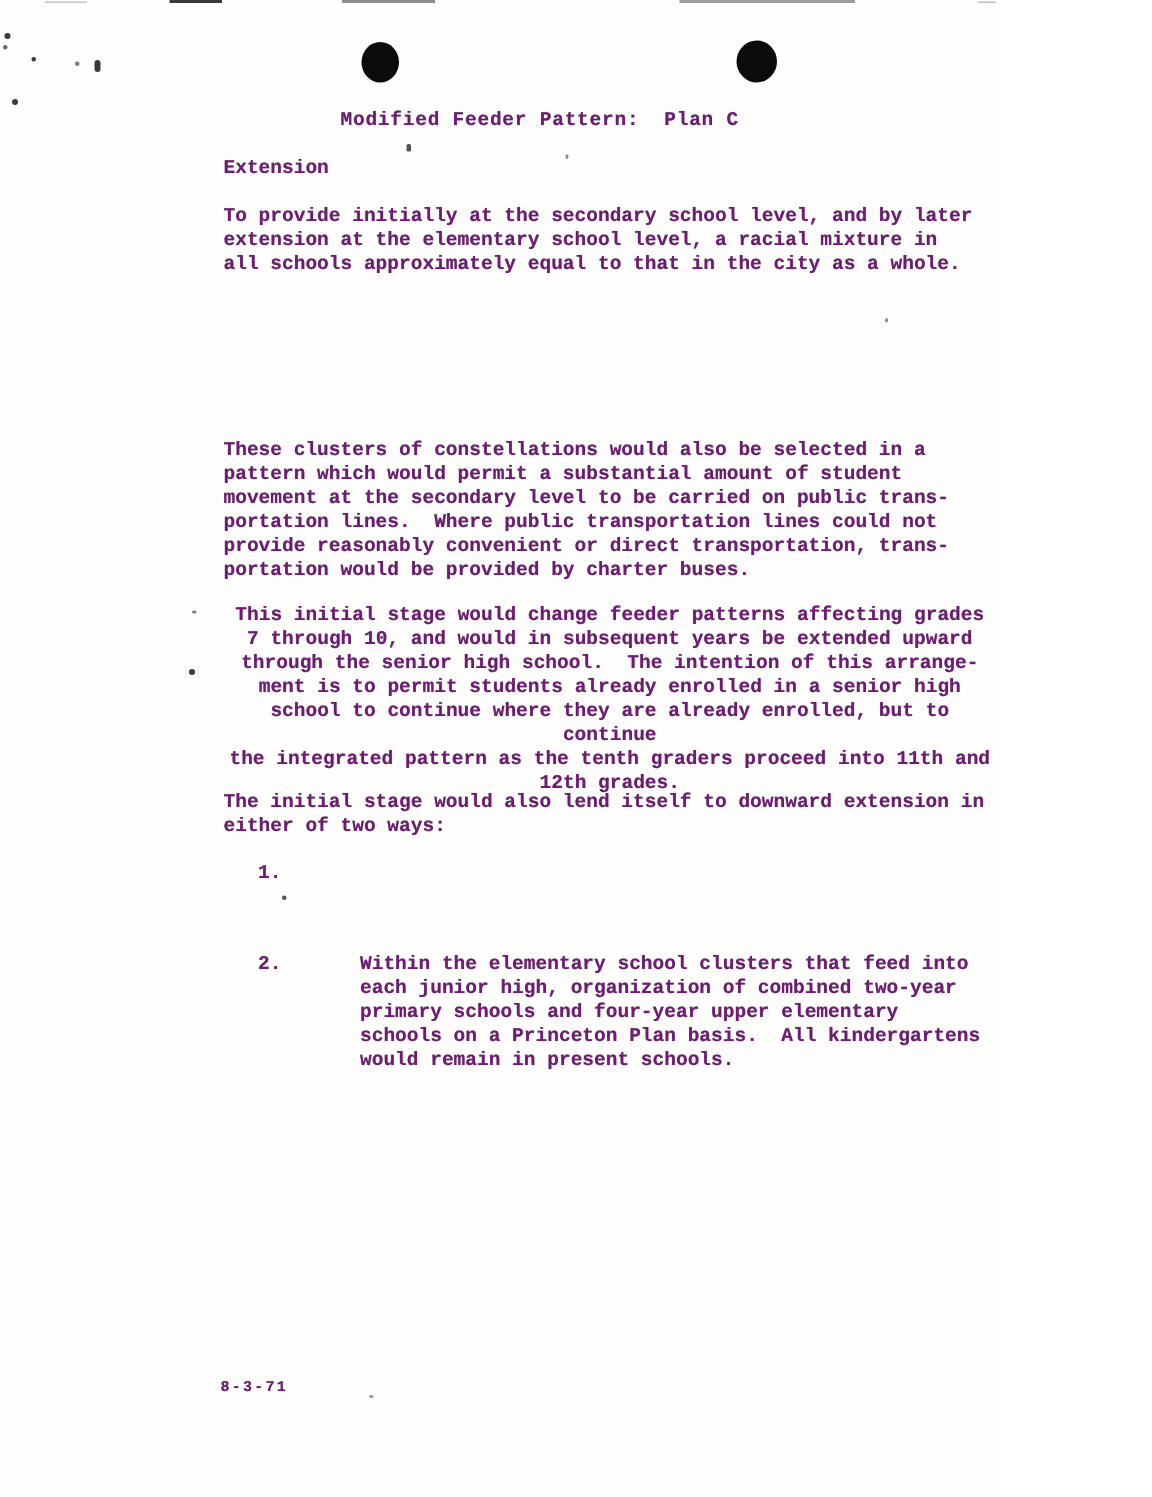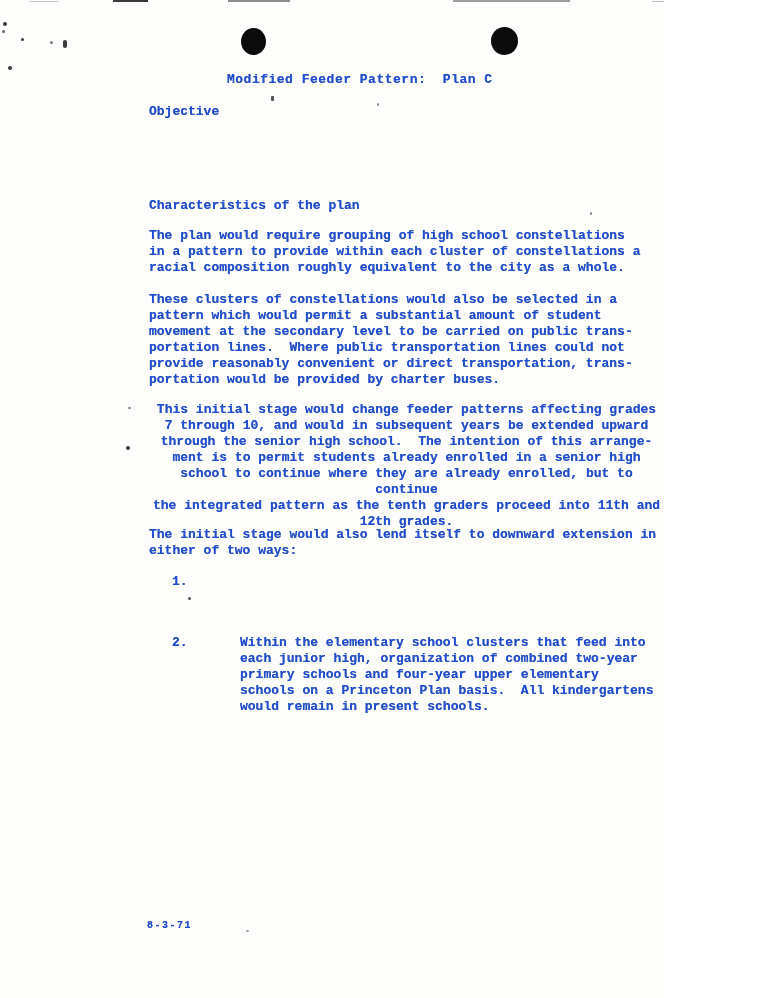--- a/index.html
+++ b/index.html
@@ -8,21 +8,21 @@
     background: #ffffff;
   }
   .page {
     position: relative;
     width: 664px;
     height: 998px;
     background: #fdfdfc;
     overflow: hidden;
     font-family: "Liberation Mono", "DejaVu Sans Mono", monospace;
     font-weight: bold;
-    color: #1d4ed8;
+    color: #701a75;
   }
   .tblock {
     position: absolute;
     font-size: 13px;
     line-height: 16px;
     white-space: pre-wrap;
     text-shadow: 0 0 0.5px rgba(20,20,20,0.55);
   }
   .title {
     letter-spacing: 0.5px;
@@ -72,28 +72,27 @@
   <div class="speck" style="left:590px; top:212px; width:2px; height:3px; background:#8a8a8a;"></div>
   <div class="speck" style="left:128px; top:407px; width:3px; height:2px; background:#7a7a7a;"></div>
   <div class="speck" style="left:126px; top:446px; width:4px; height:4px;"></div>
   <div class="speck" style="left:188px; top:597px; width:3px; height:3px; background:#555;"></div>
   <div class="speck" style="left:713px; top:952px; width:4px; height:4px;"></div>
   <div class="speck" style="left:705px; top:959px; width:3px; height:3px; background:#6a6a6a;"></div>
   <div class="speck" style="left:246px; top:930px; width:3px; height:2px; background:#9a9a9a;"></div>
 
   <div class="tblock title" style="left:227px; top:72px;">Modified Feeder Pattern:  Plan C</div>
 
-  <div class="tblock" style="left:149px; top:104px;">Objective</div>
+  <div class="tblock" style="left:149px; top:104px;">Extension</div>
+
+  <div class="tblock" style="left:149px; top:136px;">To provide initially at the secondary school level, and by later
+extension at the elementary school level, a racial mixture in
+all schools approximately equal to that in the city as a whole.</div>
 
 
-  <div class="tblock" style="left:149px; top:198px;">Characteristics of the plan</div>
-
-  <div class="tblock" style="left:149px; top:228px;">The plan would require grouping of high school constellations
-in a pattern to provide within each cluster of constellations a
-racial composition roughly equivalent to the city as a whole.</div>
 
   <div class="tblock" style="left:149px; top:292px;">These clusters of constellations would also be selected in a
 pattern which would permit a substantial amount of student
 movement at the secondary level to be carried on public trans-
 portation lines.  Where public transportation lines could not
 provide reasonably convenient or direct transportation, trans-
 portation would be provided by charter buses.</div>
 
   <div class="tblock" style="left:149px; top:402px;text-align:center;">This initial stage would change feeder patterns affecting grades
 7 through 10, and would in subsequent years be extended upward

